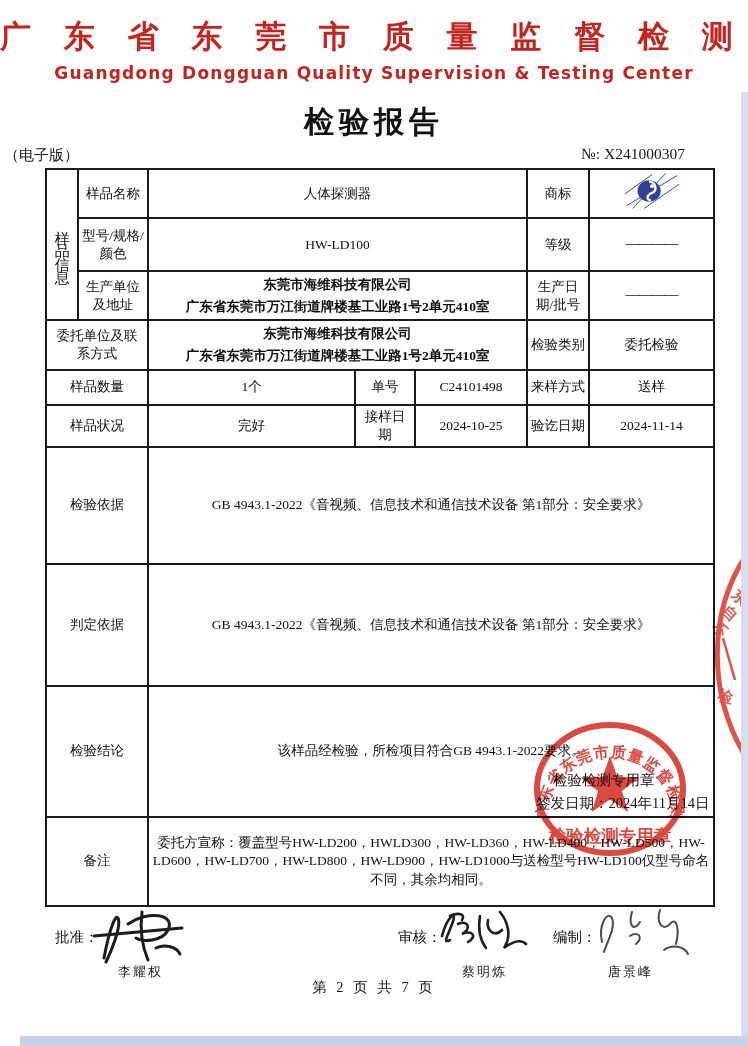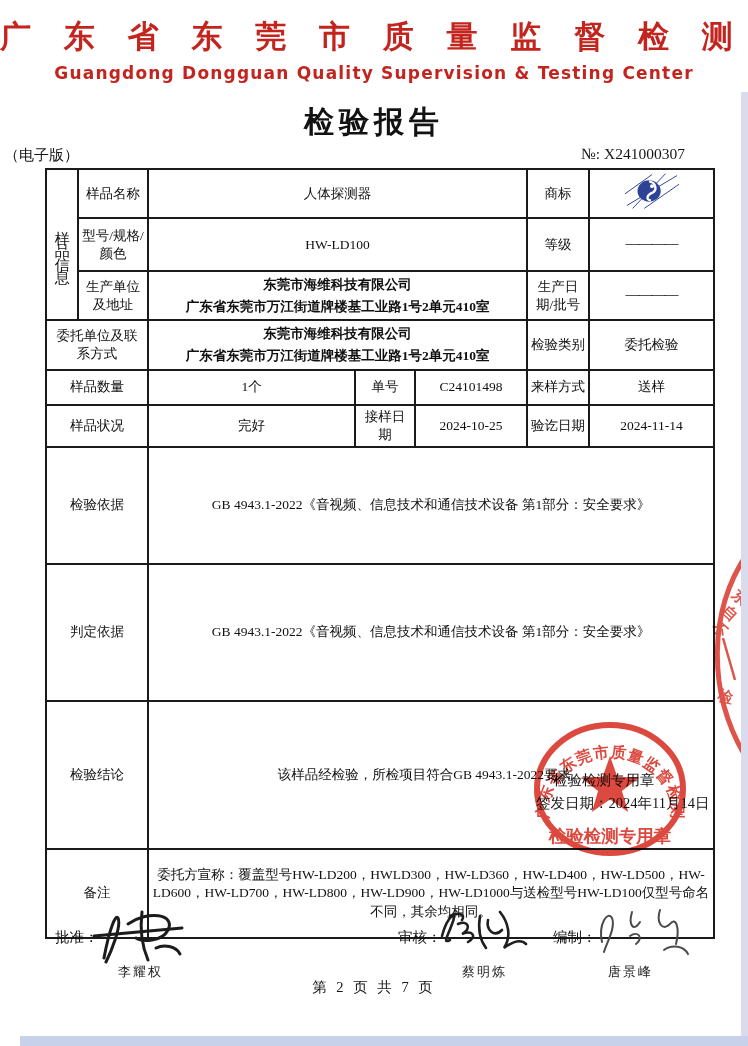--- a/index.html
+++ b/index.html
@@ -23,22 +23,22 @@
   table.report td{border:2px solid #1a1a1a;text-align:center;vertical-align:middle;
           padding:2px 3px;line-height:1.35;overflow:hidden;}
   td.vlabel{writing-mode:vertical-rl;text-orientation:upright;letter-spacing:13px;
           font-size:15px;padding:0;}
   td.left{text-align:left;padding-left:10px;padding-right:8px;}
   td.top{vertical-align:top;padding-top:7px;}
   td.remark{line-height:1.65;font-size:13.5px;}
   .two-line div{line-height:1.6;font-weight:bold;}
   .dash{font-size:14px;letter-spacing:-1px;white-space:nowrap;}
   tr.r1{height:47px;} tr.r2{height:53px;} tr.r3{height:43px;} tr.r4{height:49px;}
-  tr.r5{height:35px;margin-top:28px;} tr.r6{height:38px;} tr.r7{height:117px;} tr.r8{height:137px;border-radius:21px;}
-  tr.r9{height:148px;} tr.r10{height:89px;}
+  tr.r5{height:35px;margin-top:28px;} tr.r6{height:38px;} tr.r7{height:117px;} tr.r8{height:122px;border-radius:21px;}
+  tr.r9{height:131px;} tr.r10{height:89px;}
   
   .stamp-caption{position:absolute;left:553px;top:771px;font-size:14.5px;color:#141414;white-space:nowrap;}
   .issue-date{position:absolute;left:536px;top:794px;font-size:14.5px;color:#141414;white-space:nowrap;}
   .big-stamp{position:absolute;left:530px;top:718px;width:160px;height:142px;
           mix-blend-mode:multiply;opacity:0.9;}
   .edge-stamp{position:absolute;left:697px;top:548px;width:51px;height:212px;
           mix-blend-mode:multiply;opacity:0.85;}
   
   .f-label{position:absolute;font-size:14.5px;color:#141414;white-space:nowrap;}
   .f-name{position:absolute;font-size:13px;color:#1a1a1a;letter-spacing:2px;white-space:nowrap;}

